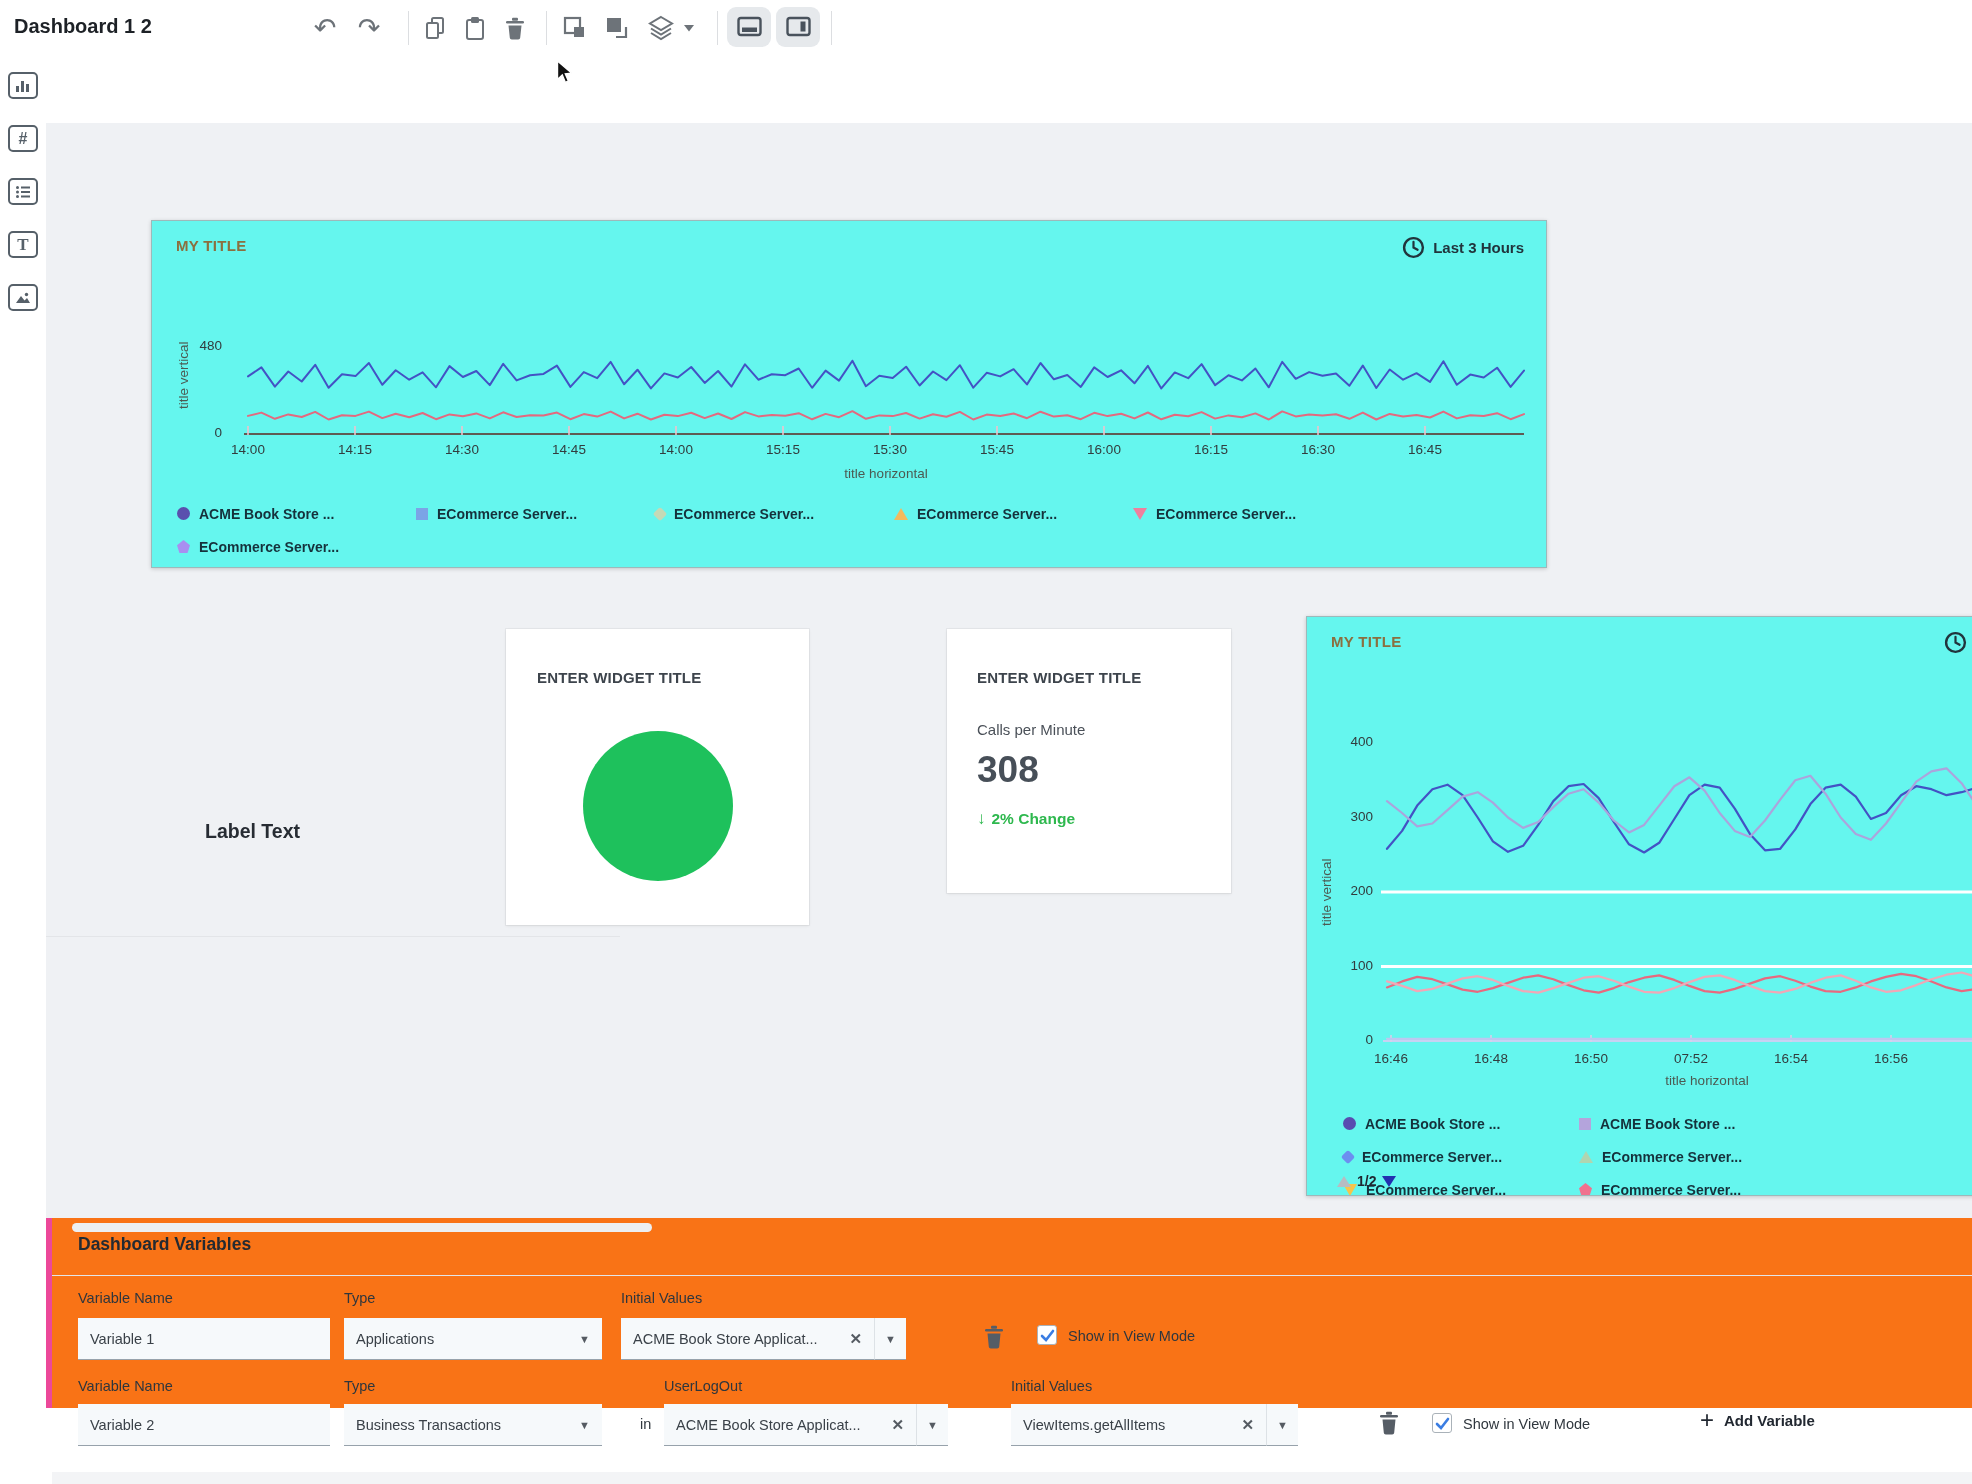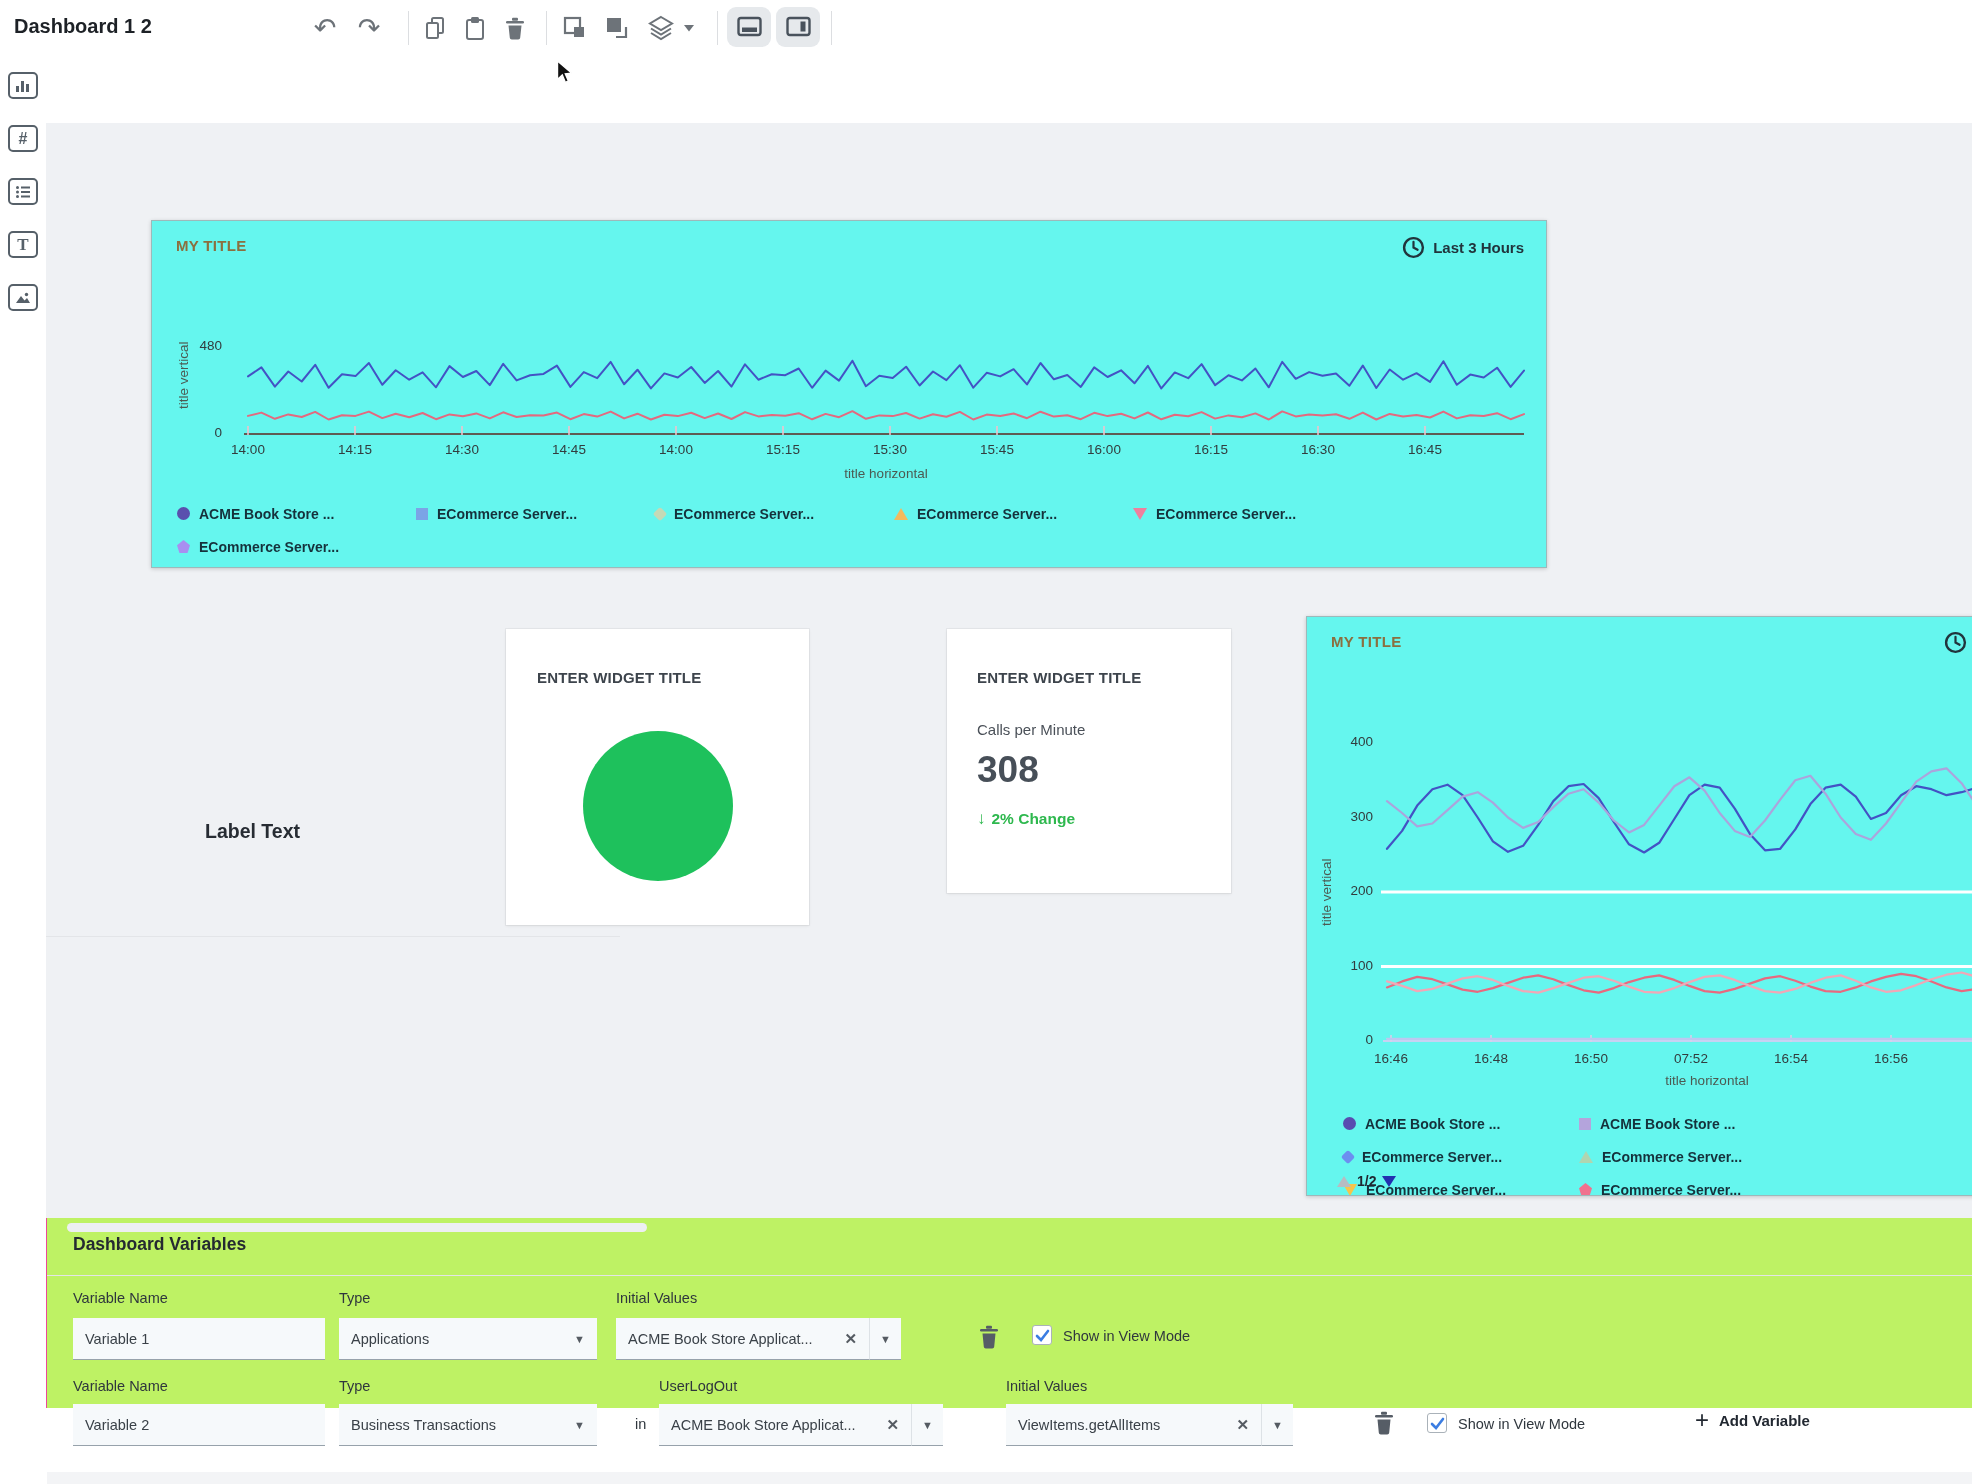--- a/index.html
+++ b/index.html
@@ -44,21 +44,21 @@
   .tri-up{width:0;height:0;border-left:7px solid transparent;border-right:7px solid transparent;border-bottom:11px solid #b7bcc2;cursor:pointer;}
   .tri-down{width:0;height:0;border-left:7px solid transparent;border-right:7px solid transparent;border-top:11px solid #2330b0;cursor:pointer;}
   .health-circle{position:absolute;border-radius:50%;background:#1ec15c;}
   .metric-label{position:absolute;font-size:15px;color:#4a5058;}
   .metric-value{position:absolute;font-size:37px;font-weight:bold;color:#474f58;}
   .metric-change{position:absolute;font-size:15.5px;font-weight:bold;color:#2eb84e;display:flex;align-items:center;gap:6px;}
   .card-title{position:absolute;font-size:15px;font-weight:bold;color:#3d444c;letter-spacing:.2px;}
   .free-label{position:absolute;font-size:19.5px;font-weight:600;color:#272c33;}
   .hline{position:absolute;height:1px;background:#e3e5e8;}
   
-  .vpanel{position:absolute;left:46px;top:1218px;width:1926px;height:190px;background:#bef264;border-left:1px solid #ec4899;box-sizing:border-box;}
+  .vpanel{position:absolute;left:46px;top:1218px;width:1926px;height:190px;background:#f97316;border-left:6px solid #ec4899;box-sizing:border-box;}
   .vp-scroll{position:absolute;left:20px;top:5px;width:580px;height:9px;background:#edeff2;border-radius:5px;}
   .vp-title{position:absolute;left:26px;top:16px;font-size:17.5px;font-weight:bold;color:#242a31;}
   .vp-div{position:absolute;left:0;right:0;top:57px;height:1px;background:#e3e5e8;}
   .fld-label{position:absolute;font-size:14.5px;color:#2f363d;}
   .fld{position:absolute;height:42px;background:#f6f9fb;border-bottom:1px solid #97a2ab;box-sizing:border-box;display:flex;align-items:center;padding:0 12px;font-size:14.5px;color:#3a4148;cursor:text;}
   .fld .caret{margin-left:auto;color:#555b62;font-size:11px;}
   .fld .xmark{margin-left:auto;color:#555b62;font-size:15px;font-weight:bold;cursor:pointer;}
   .caret-box{position:absolute;height:42px;width:32px;background:#f6f9fb;border-bottom:1px solid #97a2ab;border-left:1px solid #dde2e6;box-sizing:border-box;display:flex;align-items:center;justify-content:center;color:#555b62;font-size:11px;cursor:pointer;}
   .checkbox{position:absolute;width:20px;height:20px;background:#fff;border:1.5px solid #aab2b9;border-radius:3px;box-sizing:border-box;display:flex;align-items:center;justify-content:center;cursor:pointer;}
   .cb-label{position:absolute;font-size:14.5px;color:#30373e;}

